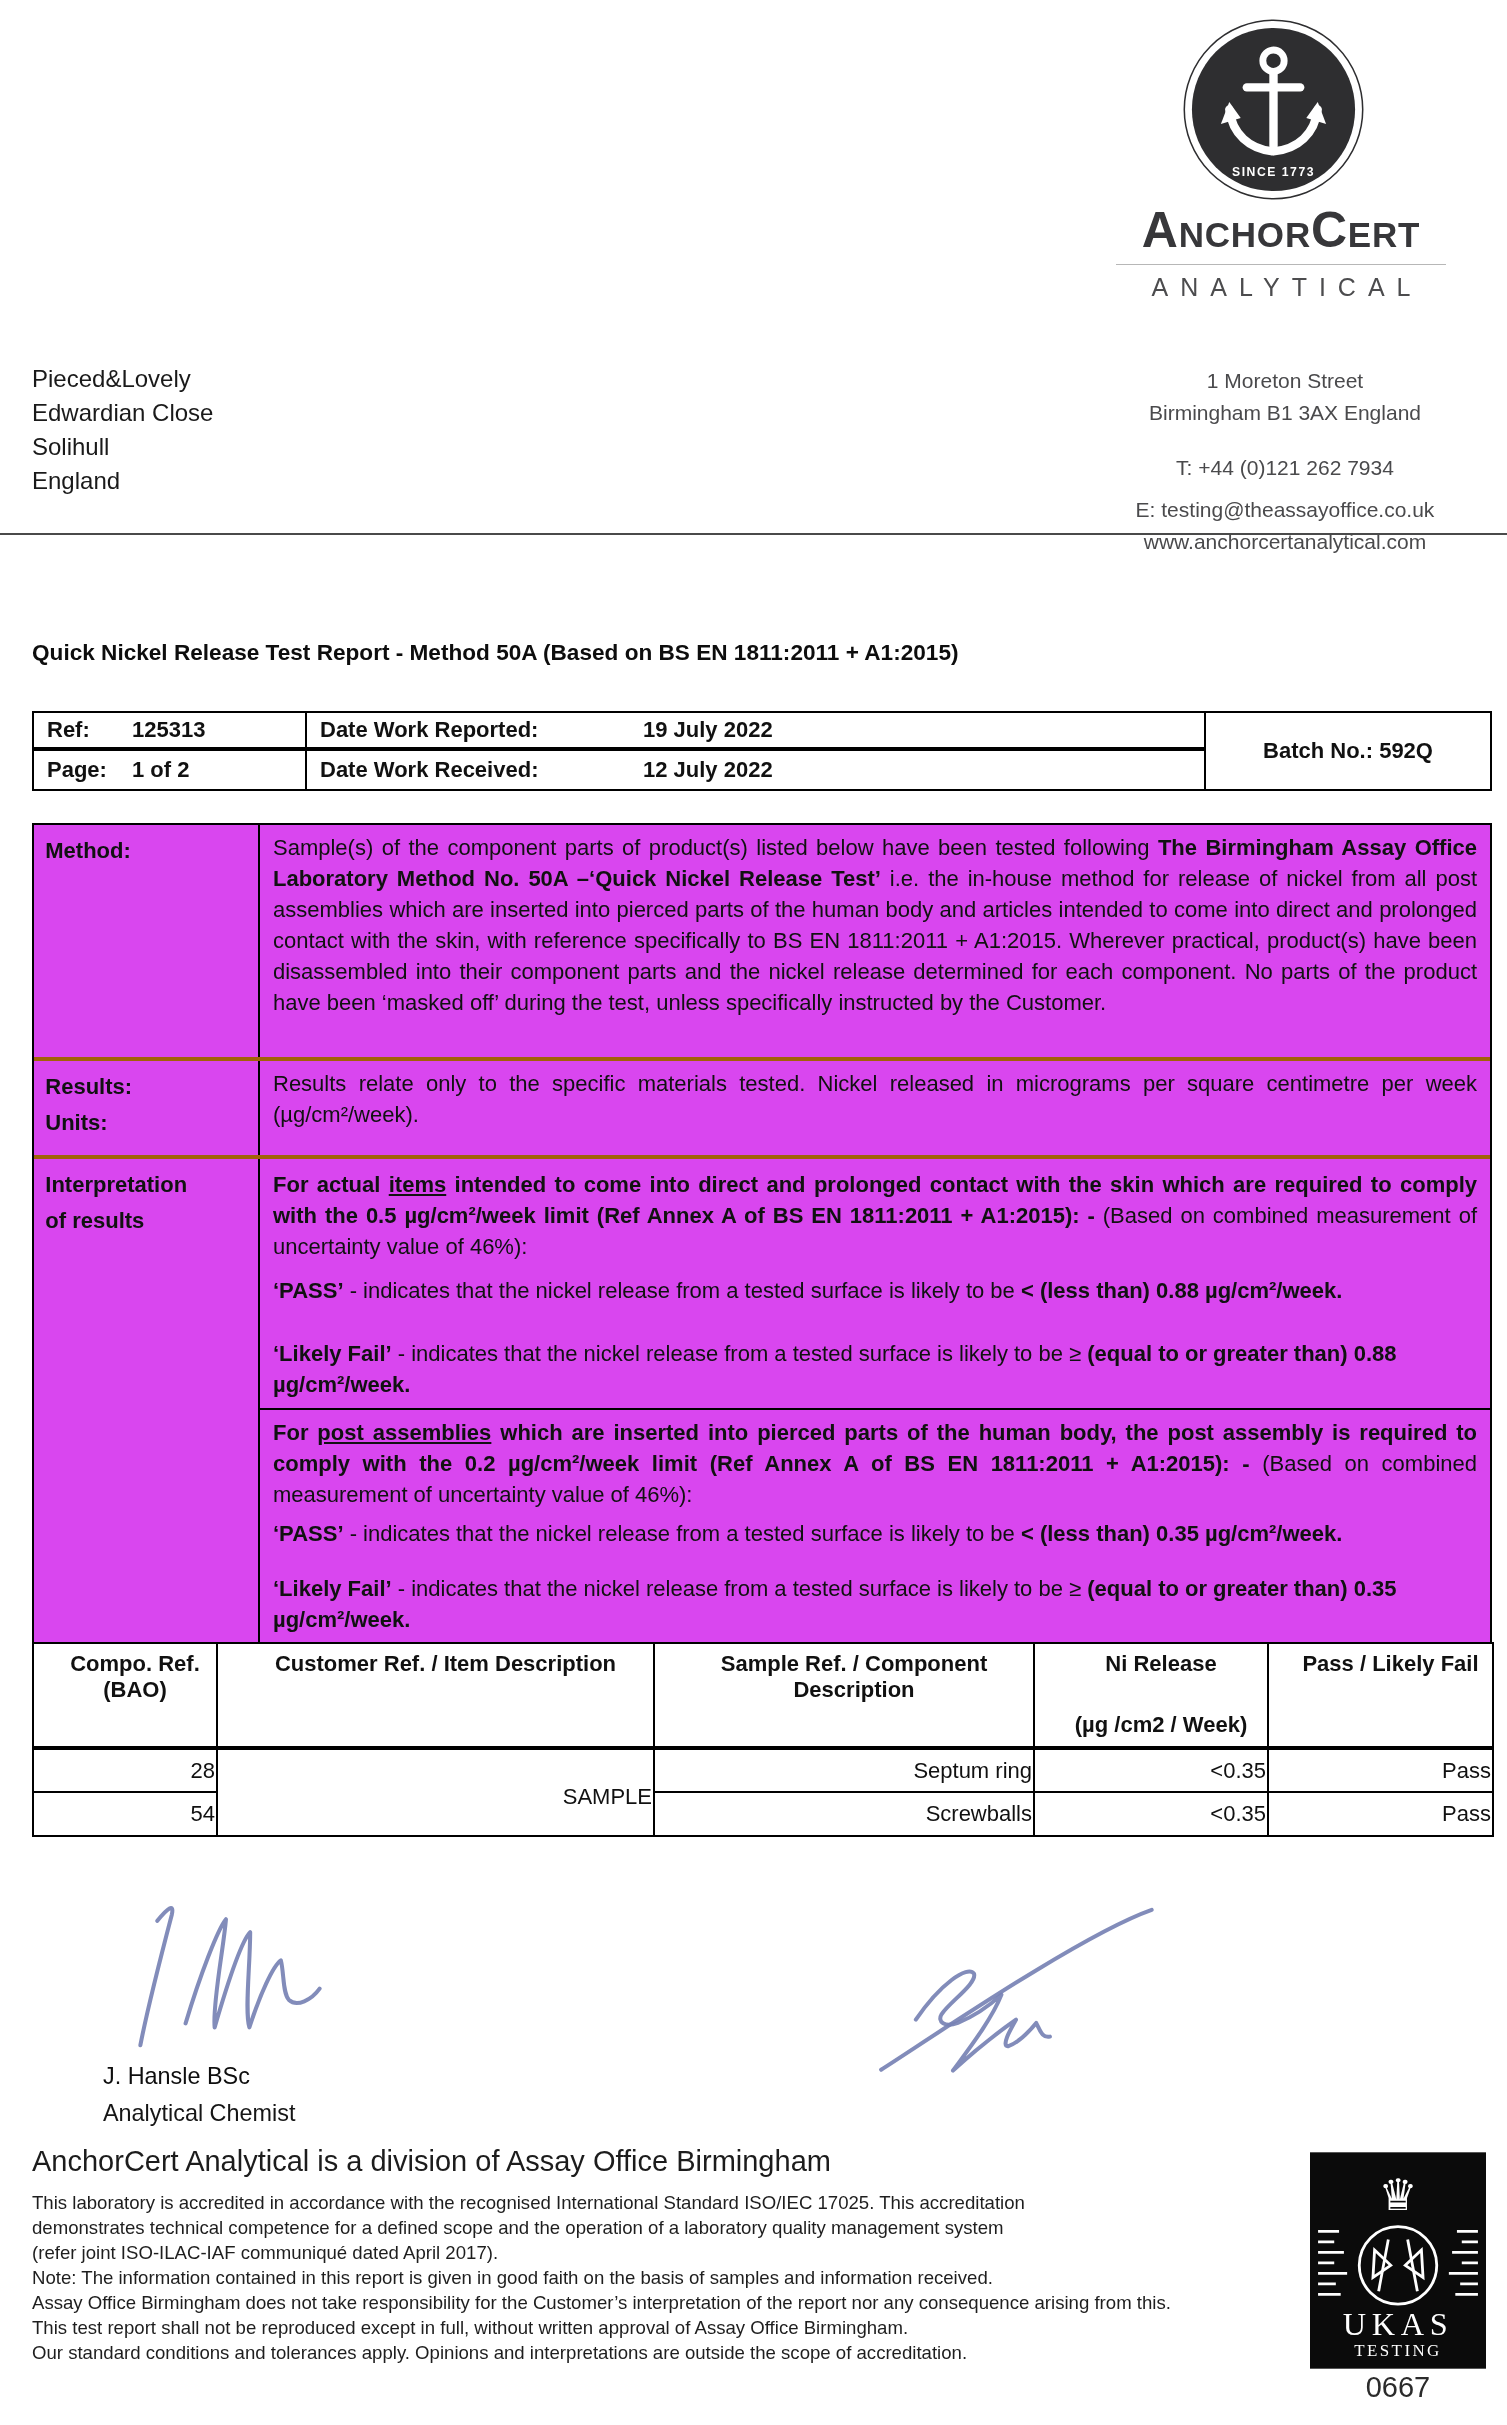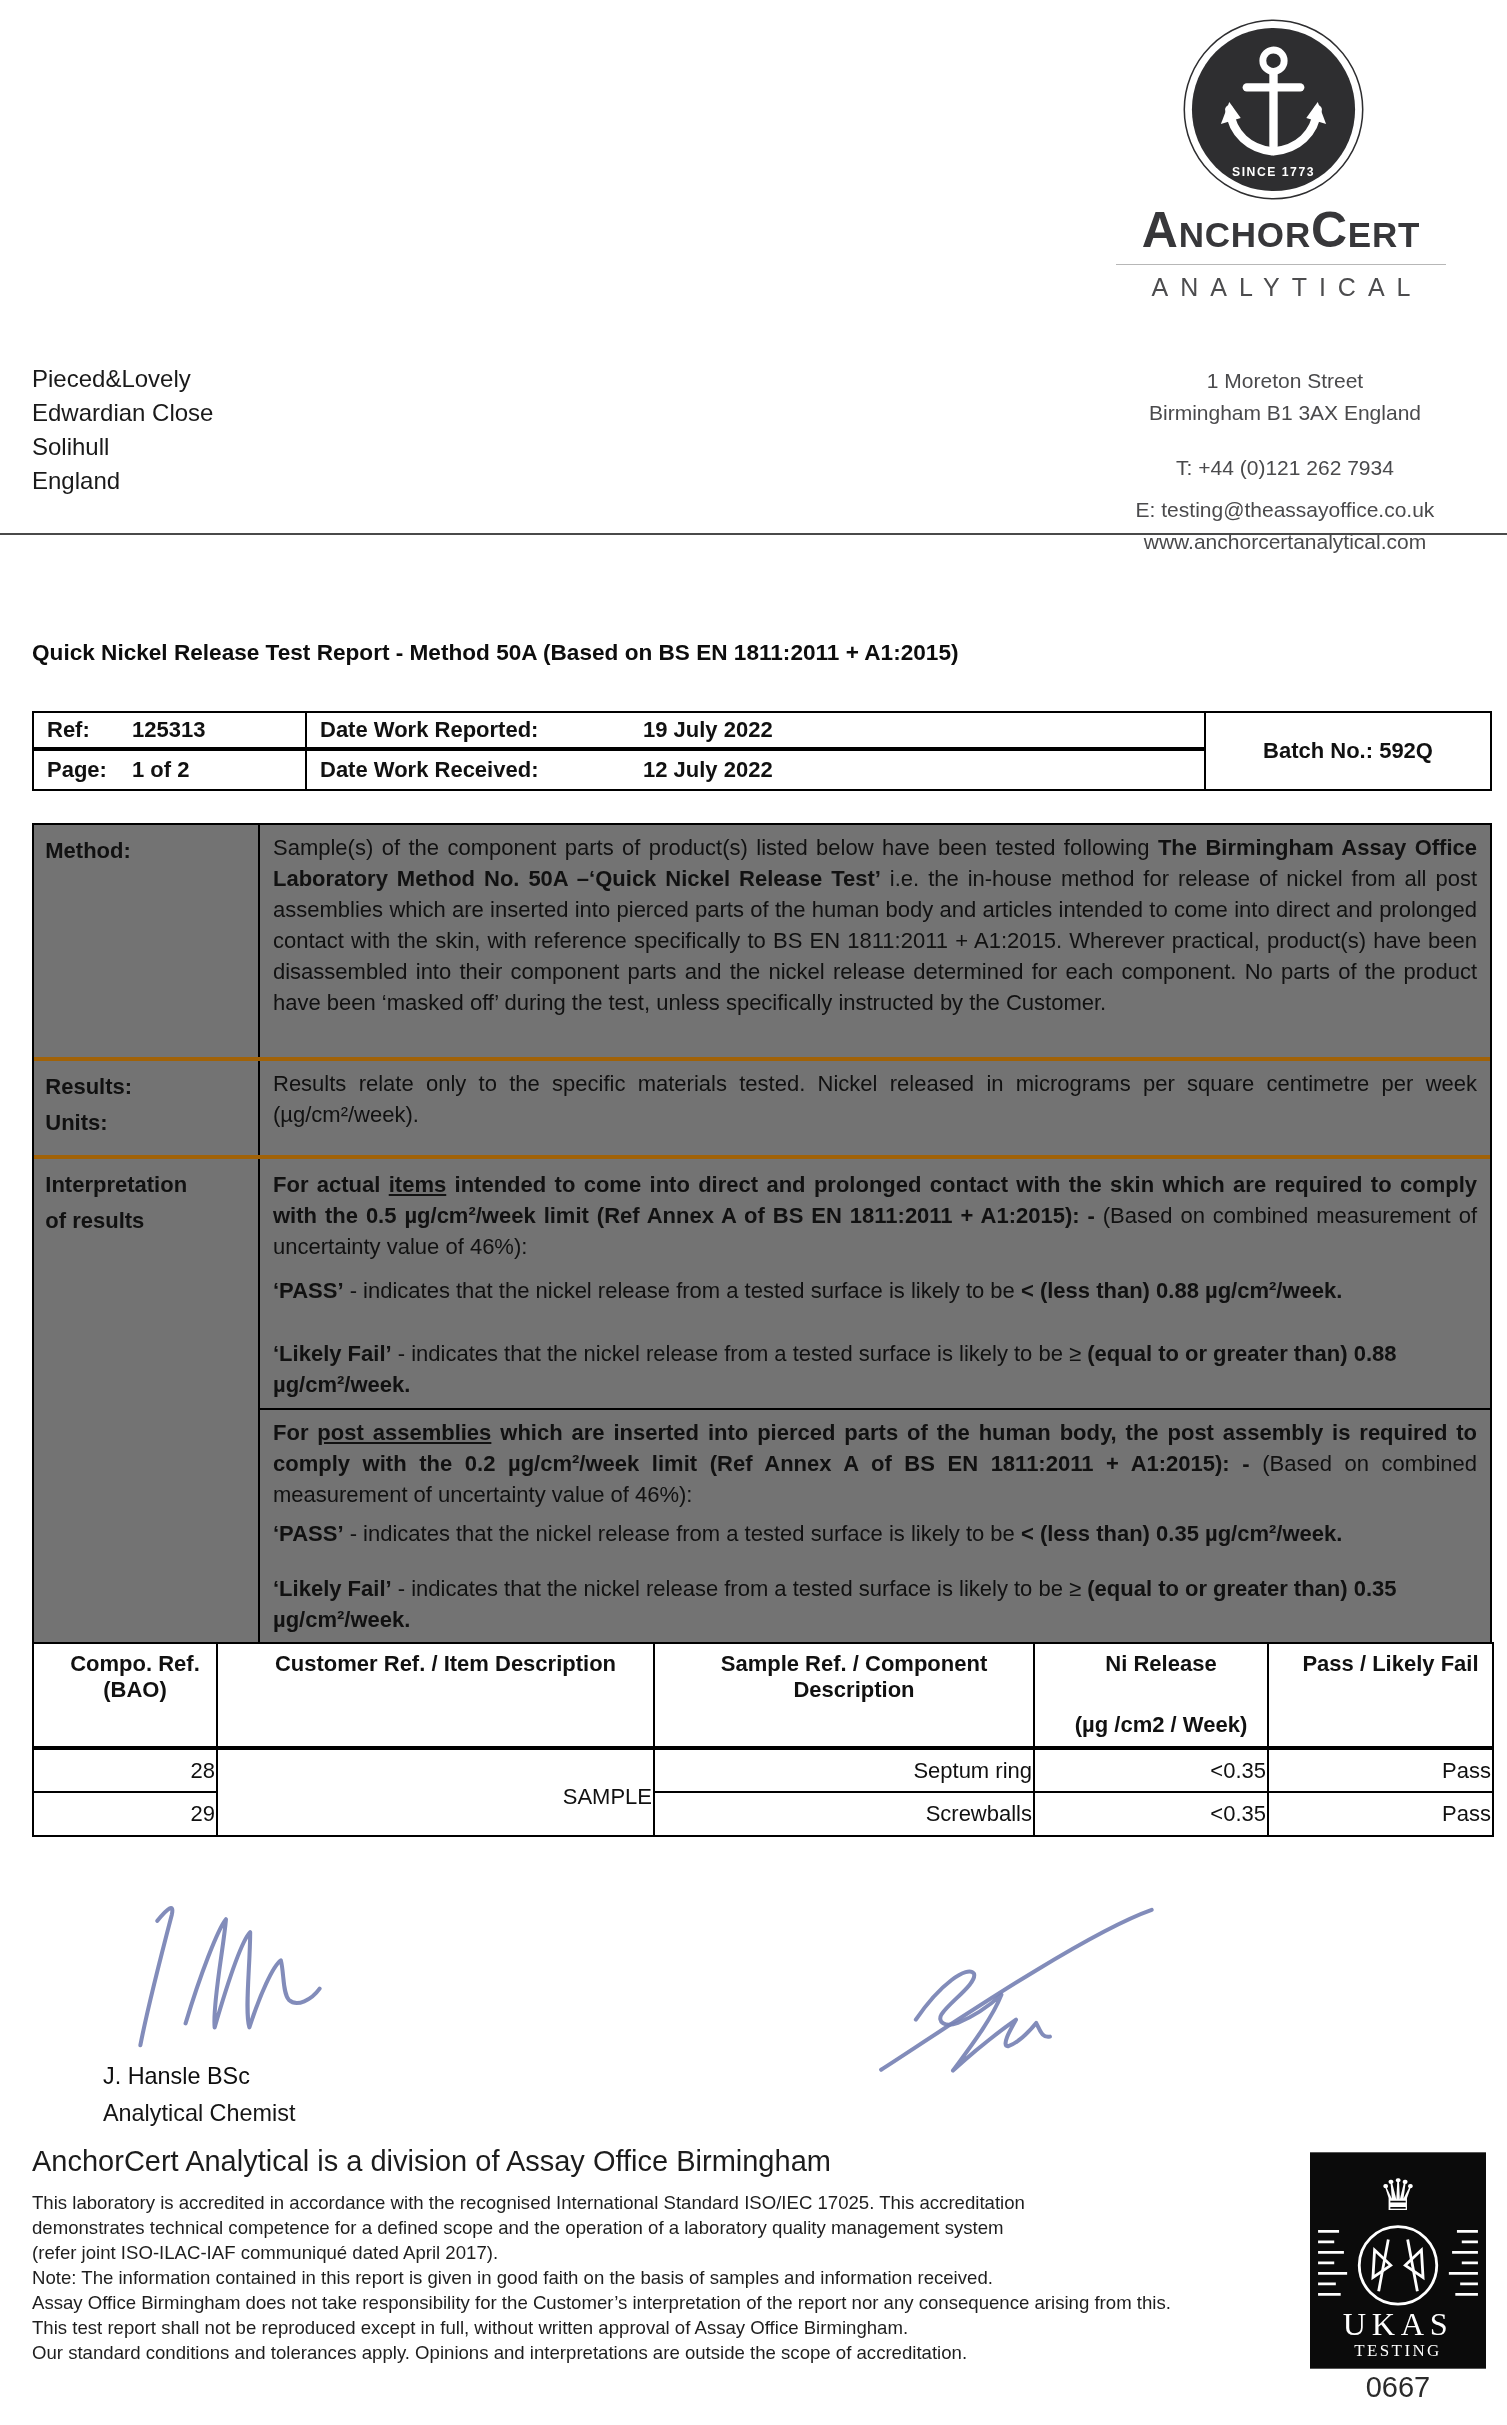--- a/index.html
+++ b/index.html
@@ -32,21 +32,21 @@
   .rc{display:flex;align-items:center;padding:0 13px;height:38px;font-size:22px;font-weight:700;box-sizing:border-box;}
   .rc .lab1{width:85px;}
   .rc .lab2{width:323px;}
   .rc-r1c1{grid-column:1;grid-row:1;border-right:2.4px solid #000;border-bottom:4px solid #000;}
   .rc-r1c2{grid-column:2;grid-row:1;border-bottom:4px solid #000;}
   .rc-batch{grid-column:3;grid-row:1/3;border-left:2.4px solid #000;justify-content:center;height:auto;}
   .rc-r2c1{grid-column:1;grid-row:2;border-right:2.4px solid #000;}
   .rc-r2c2{grid-column:2;grid-row:2;}
 
   
-  .mtable{left:32px;top:823px;width:1460px;border:2.4px solid #000;box-sizing:border-box;background:#737373;}
+  .mtable{left:32px;top:823px;width:1460px;border:2.4px solid #000;box-sizing:border-box;background:#d946ef;}
   .mrow{display:flex;box-sizing:border-box;}
   .mrow + .mrow{border-top:4px solid #a16207;}
   .mlabel{width:226px;flex:0 0 226px;border-right:2.4px solid #000;box-sizing:border-box;padding:8px 11.3px;font-size:22px;font-weight:700;line-height:36px;}
   .mcontent{flex:1;box-sizing:border-box;padding:6.5px 13px;font-size:22px;line-height:31px;text-align:justify;overflow:hidden;}
   .mcontent.nopad{padding:0;text-align:left;}
   .row-method{height:232px;}
   .row-results{height:98px;}
   .row-interp{height:487px;}
   .iblock{box-sizing:border-box;padding:9.7px 13px 0 13px;font-size:22px;line-height:31px;overflow:hidden;}
   .iblock1{height:249px;}
@@ -214,21 +214,21 @@
         </td>
       </tr>
       <tr class="drow">
         <td>28</td>
         <td rowspan="2" class="cell-span">SAMPLE</td>
         <td>Septum ring</td>
         <td>&lt;0.35</td>
         <td>Pass</td>
       </tr>
       <tr class="drow">
-        <td>29</td>
+        <td>54</td>
         <td>Screwballs</td>
         <td>&lt;0.35</td>
         <td>Pass</td>
       </tr>
     </tbody>
   </table>
 
   <svg class="abs" style="left:121px;top:1890px;" width="218" height="182" viewBox="0 0 270 225">
     <path class="sig" d="M45,38 C58,22 66,16 63,30 C52,72 32,150 24,192"></path>
     <path class="sig" d="M80,165 C98,105 120,48 130,36 C127,72 113,142 116,170 C132,115 150,62 160,52 C160,92 153,150 159,170 C172,130 188,94 198,87 C202,102 200,127 208,136 C218,145 236,136 246,122"></path>

